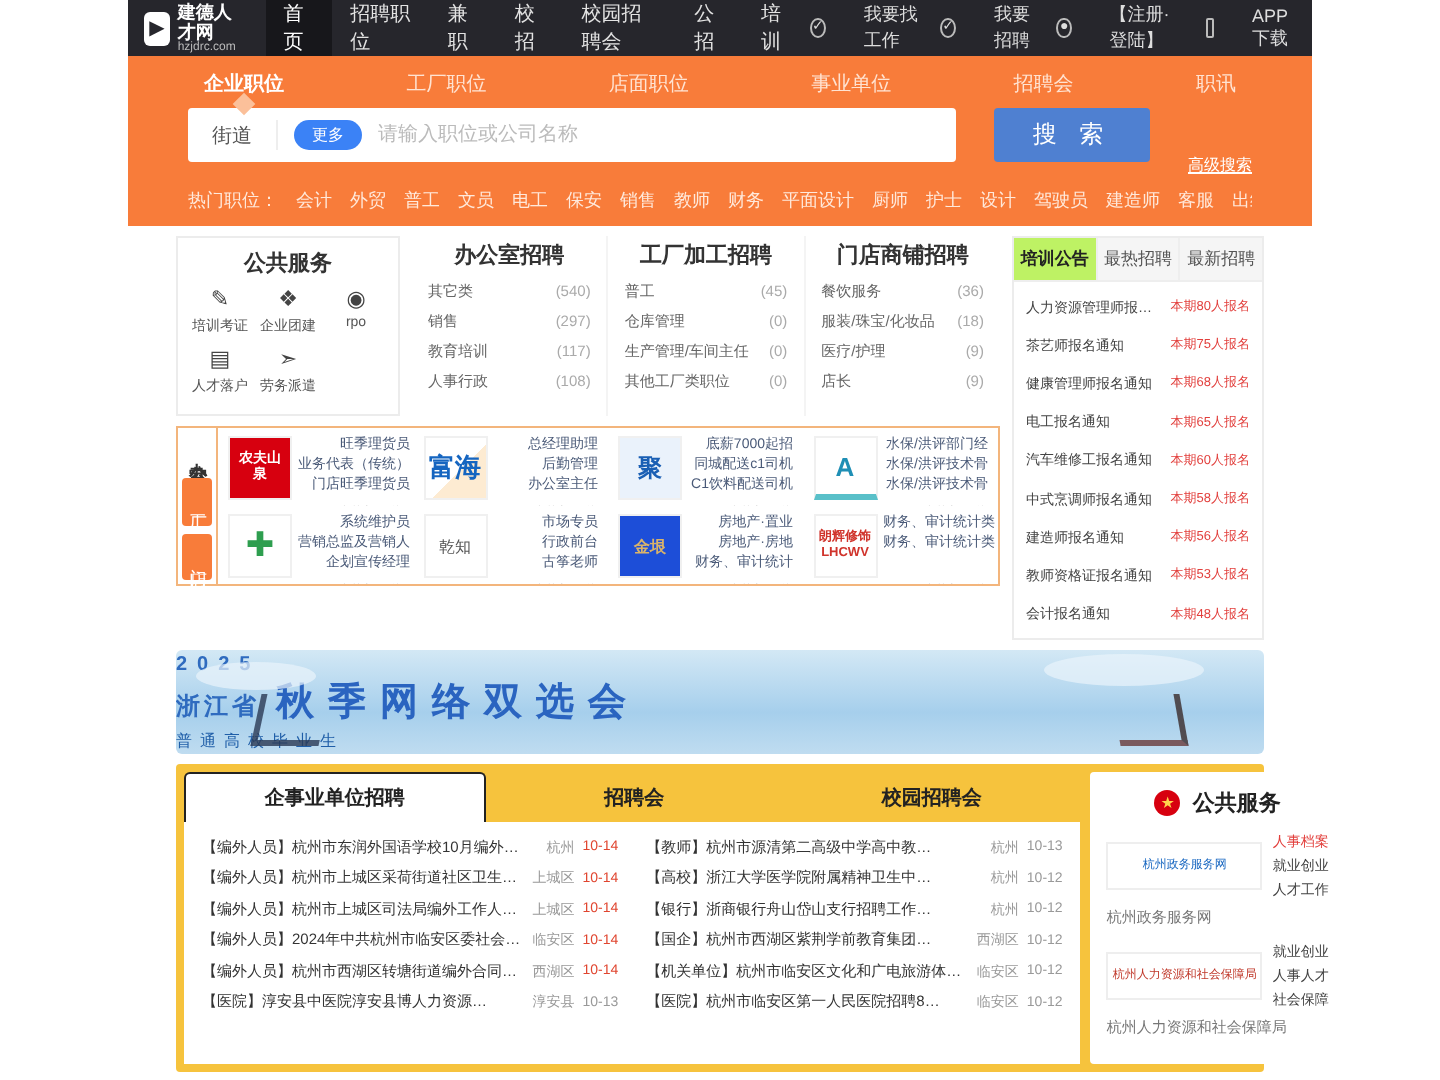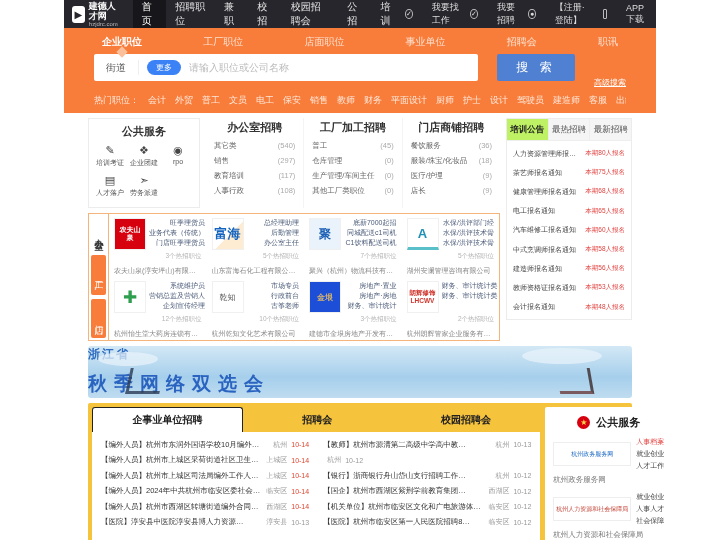--- a/index.html
+++ b/index.html
@@ -58,21 +58,21 @@
   .svc-label { font-size:7px; color:#555; }
   .cats { flex:1; display:flex; }
   .cat-col { flex:1; padding:2px 8px; border-left:1px solid #f4f4f4; }
   .cat-col:first-child { border-left:none; }
   .cat-title { text-align:center; font-size:11px; font-weight:bold; color:#333; margin-bottom:3px; }
   .cat-row { display:flex; justify-content:space-between; font-size:7.5px; color:#666;
              line-height:15px; cursor:pointer; white-space:nowrap; }
   .cat-count { color:#aaa; }
 
   
-  .comp-box { margin-top:5px; border:1px solid #f3b57c; display:flex; height:128px; }
+  .comp-box { margin-top:5px; border:1px solid #f3b57c; display:flex; height:80px; }
   .vtabs { width:20px; display:flex; flex-direction:column; border-right:1px solid #f3b57c; }
   .vtab { writing-mode:vertical-rl; text-orientation:upright; display:flex; align-items:center;
           justify-content:center; font-size:9px; flex:1; cursor:pointer; letter-spacing:1px; }
   .vtab.active { background:#fff; color:#333; font-weight:bold; }
   .vtab.idle { background:#f87c3a; color:#fff; margin:2px; border-radius:2px; }
   .cards { flex:1; display:grid; grid-template-columns:repeat(4,1fr); }
   .card { padding:4px 5px; overflow:hidden; cursor:pointer; }
   .card-top { display:flex; gap:3px; }
   .logo { width:32px; height:32px; flex:none; border:1px solid #f0f0f0; display:flex; align-items:center;
           justify-content:center; text-align:center; overflow:hidden; }
@@ -100,21 +100,21 @@
   .sb-list { padding:3px 6px; }
   .sb-row { display:flex; justify-content:space-between; align-items:center; height:19.2px; cursor:pointer; }
   .sb-title { font-size:7px; color:#444; white-space:nowrap; overflow:hidden; text-overflow:ellipsis; }
   .sb-count { font-size:6.5px; color:#e23f3c; white-space:nowrap; margin-left:3px; }
 
   
   .banner1 { margin:5px 24px 0 24px; height:52px; border-radius:3px; position:relative; overflow:hidden;
              background:linear-gradient(180deg,#d3e8f5 0%,#a6cfec 60%,#bfdcf0 100%);
              display:flex; flex-direction:column; align-items:flex-start; justify-content:center; cursor:pointer; }
   .b1-year { color:#2f6bbf; font-size:10px; font-weight:bold; letter-spacing:5px; }
-  .b1-line { display:flex; align-items:baseline; gap:8px;flex-direction:column; }
+  .b1-line { display:flex; align-items:baseline; gap:8px; }
   .b1-prov { color:#2f6bbf; font-size:12px; font-weight:bold; letter-spacing:2px; }
   .b1-title { color:#2a64c0; font-size:19px; font-weight:bold; letter-spacing:7px; }
   .b1-sub { color:#1f5ea8; font-size:8px; letter-spacing:4px; margin-top:1px; }
   .b1-fig { position:absolute; bottom:4px; width:34px; height:26px; opacity:.8; }
   .b1-fig.l { left:40px; border-left:3px solid #2b3a55; border-bottom:3px solid #2b3a55; transform:skewX(-12deg); }
   .b1-fig.r { right:40px; border-right:3px solid #3a2b2b; border-bottom:3px solid #6b3b3b; transform:skewX(10deg); }
   .cloud { position:absolute; background:#eaf4fb; border-radius:50%; opacity:.7; }
 
   
   .lower { margin:5px 24px 0 24px; background:#f6c33d; border-radius:2px; padding:4px; display:flex; gap:5px; }
@@ -528,20 +528,21 @@
               <span class="jb-date">10-13</span>
             </div>
         </div>
         <div class="jb-col">
           <div class="jb-row">
               <span class="jb-title">【教师】杭州市源清第二高级中学高中教…</span>
               <span class="jb-loc">杭州</span>
               <span class="jb-date">10-13</span>
             </div>
           <div class="jb-row">
+              <span class="jb-title">【高校】浙江大学医学院附属精神卫生中…</span>
               <span class="jb-loc">杭州</span>
               <span class="jb-date">10-12</span>
             </div>
           <div class="jb-row">
               <span class="jb-title">【银行】浙商银行舟山岱山支行招聘工作…</span>
               <span class="jb-loc">杭州</span>
               <span class="jb-date">10-12</span>
             </div>
           <div class="jb-row">
               <span class="jb-title">【国企】杭州市西湖区紫荆学前教育集团…</span>

